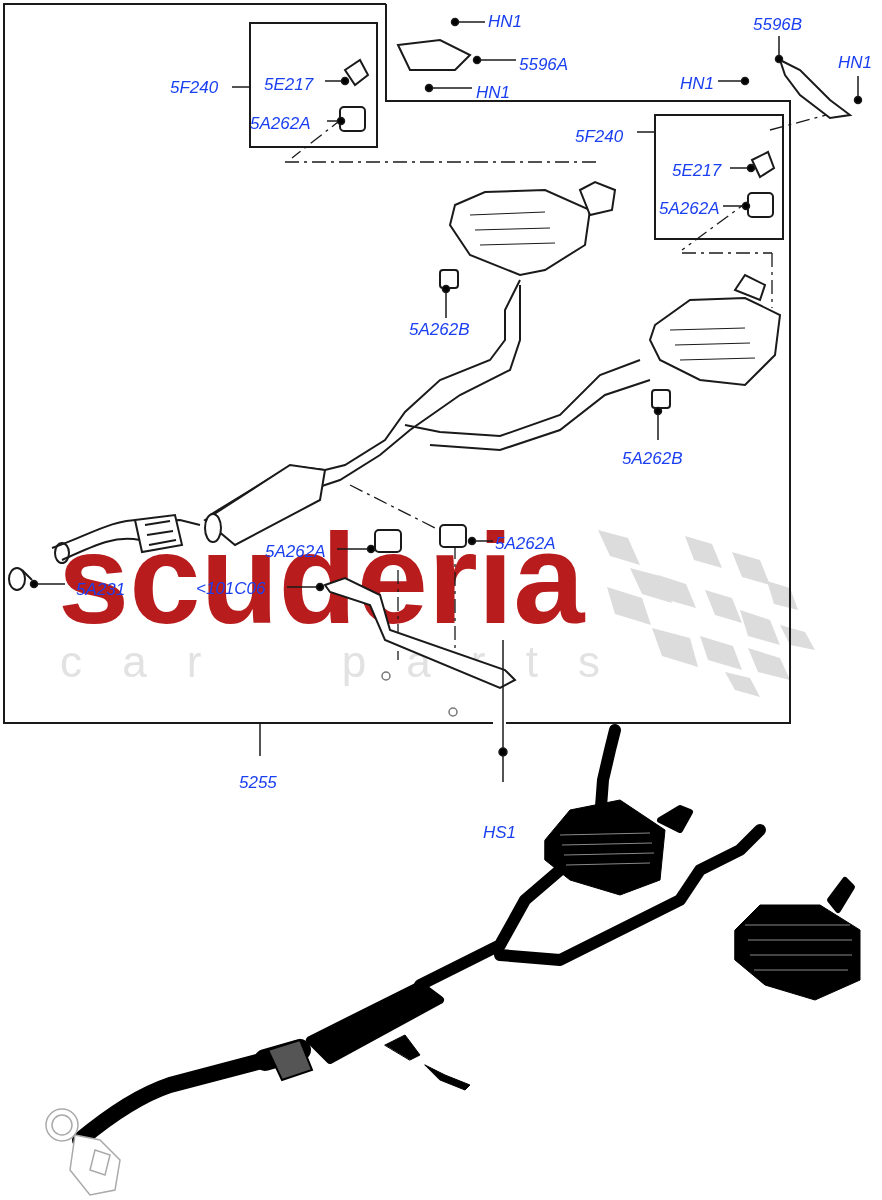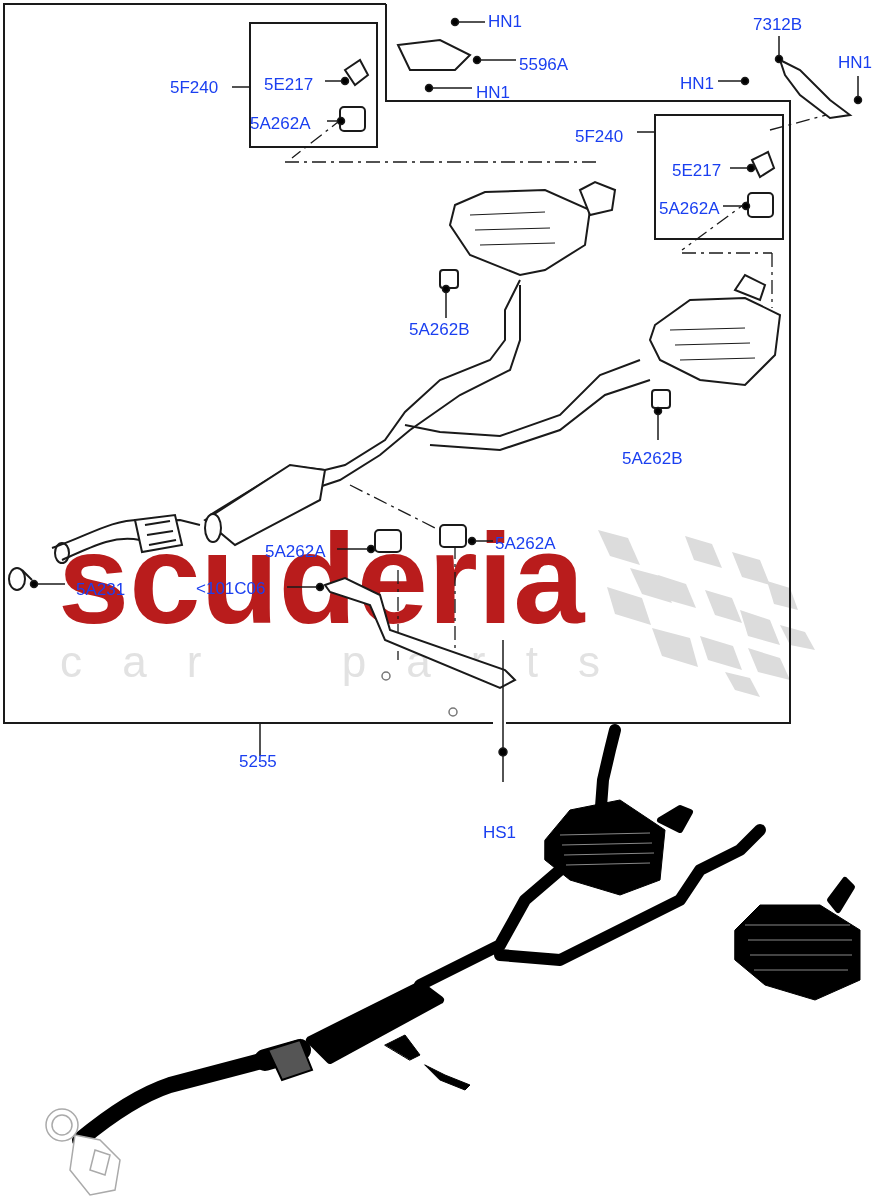--- a/index.html
+++ b/index.html
@@ -1,20 +1,20 @@
 <!DOCTYPE html>
 <html><head>
 <meta charset="utf-8">
 <style>
   html, body { margin: 0; padding: 0; background: #ffffff; }
   body { width: 882px; height: 1200px; position: relative; overflow: hidden;
          font-family: "Liberation Sans", sans-serif; }
   #stage { position: absolute; left: 0; top: 0; width: 882px; height: 1200px; }
   .lbl { position: absolute; color: #1a3ff0; font-size: 17px; line-height: 18px;
-         white-space: nowrap; font-family: "Liberation Sans", sans-serif; }
+         white-space: nowrap; font-family: "Liberation Sans", sans-serif; font-style: italic; }
   .wm-big { position: absolute; left: 58px; top: 515px; font-size: 128px; font-weight: bold;
             color: #b91c1c; letter-spacing: 0px; font-family: "Liberation Sans", sans-serif;
             line-height: 128px; }
   .wm-small { position: absolute; left: 60px; top: 640px; width: 540px; font-size: 44px;
               color: #e2e2e2; font-family: "Liberation Sans", sans-serif; line-height: 44px;
               display: flex; justify-content: space-between; }
   svg { position: absolute; left: 0; top: 0; }
 </style>
 </head>
 <body>
@@ -200,28 +200,28 @@
       <path d="M745,925 L850,925 M748,940 L852,940 M750,955 L852,955 M754,970 L848,970"></path>
     </g>
   </svg>
 
   <span class="lbl" style="left:170px;top:79px">5F240</span>
   <span class="lbl" style="left:264px;top:76px">5E217</span>
   <span class="lbl" style="left:250px;top:115px">5A262A</span>
   <span class="lbl" style="left:488px;top:13px">HN1</span>
   <span class="lbl" style="left:519px;top:56px">5596A</span>
   <span class="lbl" style="left:476px;top:84px">HN1</span>
-  <span class="lbl" style="left:753px;top:16px">7312B</span>
+  <span class="lbl" style="left:753px;top:16px">5596B</span>
   <span class="lbl" style="left:680px;top:75px">HN1</span>
   <span class="lbl" style="left:838px;top:54px">HN1</span>
   <span class="lbl" style="left:575px;top:128px">5F240</span>
   <span class="lbl" style="left:672px;top:162px">5E217</span>
   <span class="lbl" style="left:659px;top:200px">5A262A</span>
   <span class="lbl" style="left:409px;top:321px">5A262B</span>
   <span class="lbl" style="left:622px;top:450px">5A262B</span>
   <span class="lbl" style="left:265px;top:543px">5A262A</span>
   <span class="lbl" style="left:495px;top:535px">5A262A</span>
   <span class="lbl" style="left:196px;top:580px">&lt;101C06</span>
   <span class="lbl" style="left:76px;top:581px">5A231</span>
-  <span class="lbl" style="left:239px;top:753px">5255</span>
+  <span class="lbl" style="left:239px;top:774px">5255</span>
   <span class="lbl" style="left:483px;top:824px">HS1</span>
 
 </div>
 
 </body></html>

